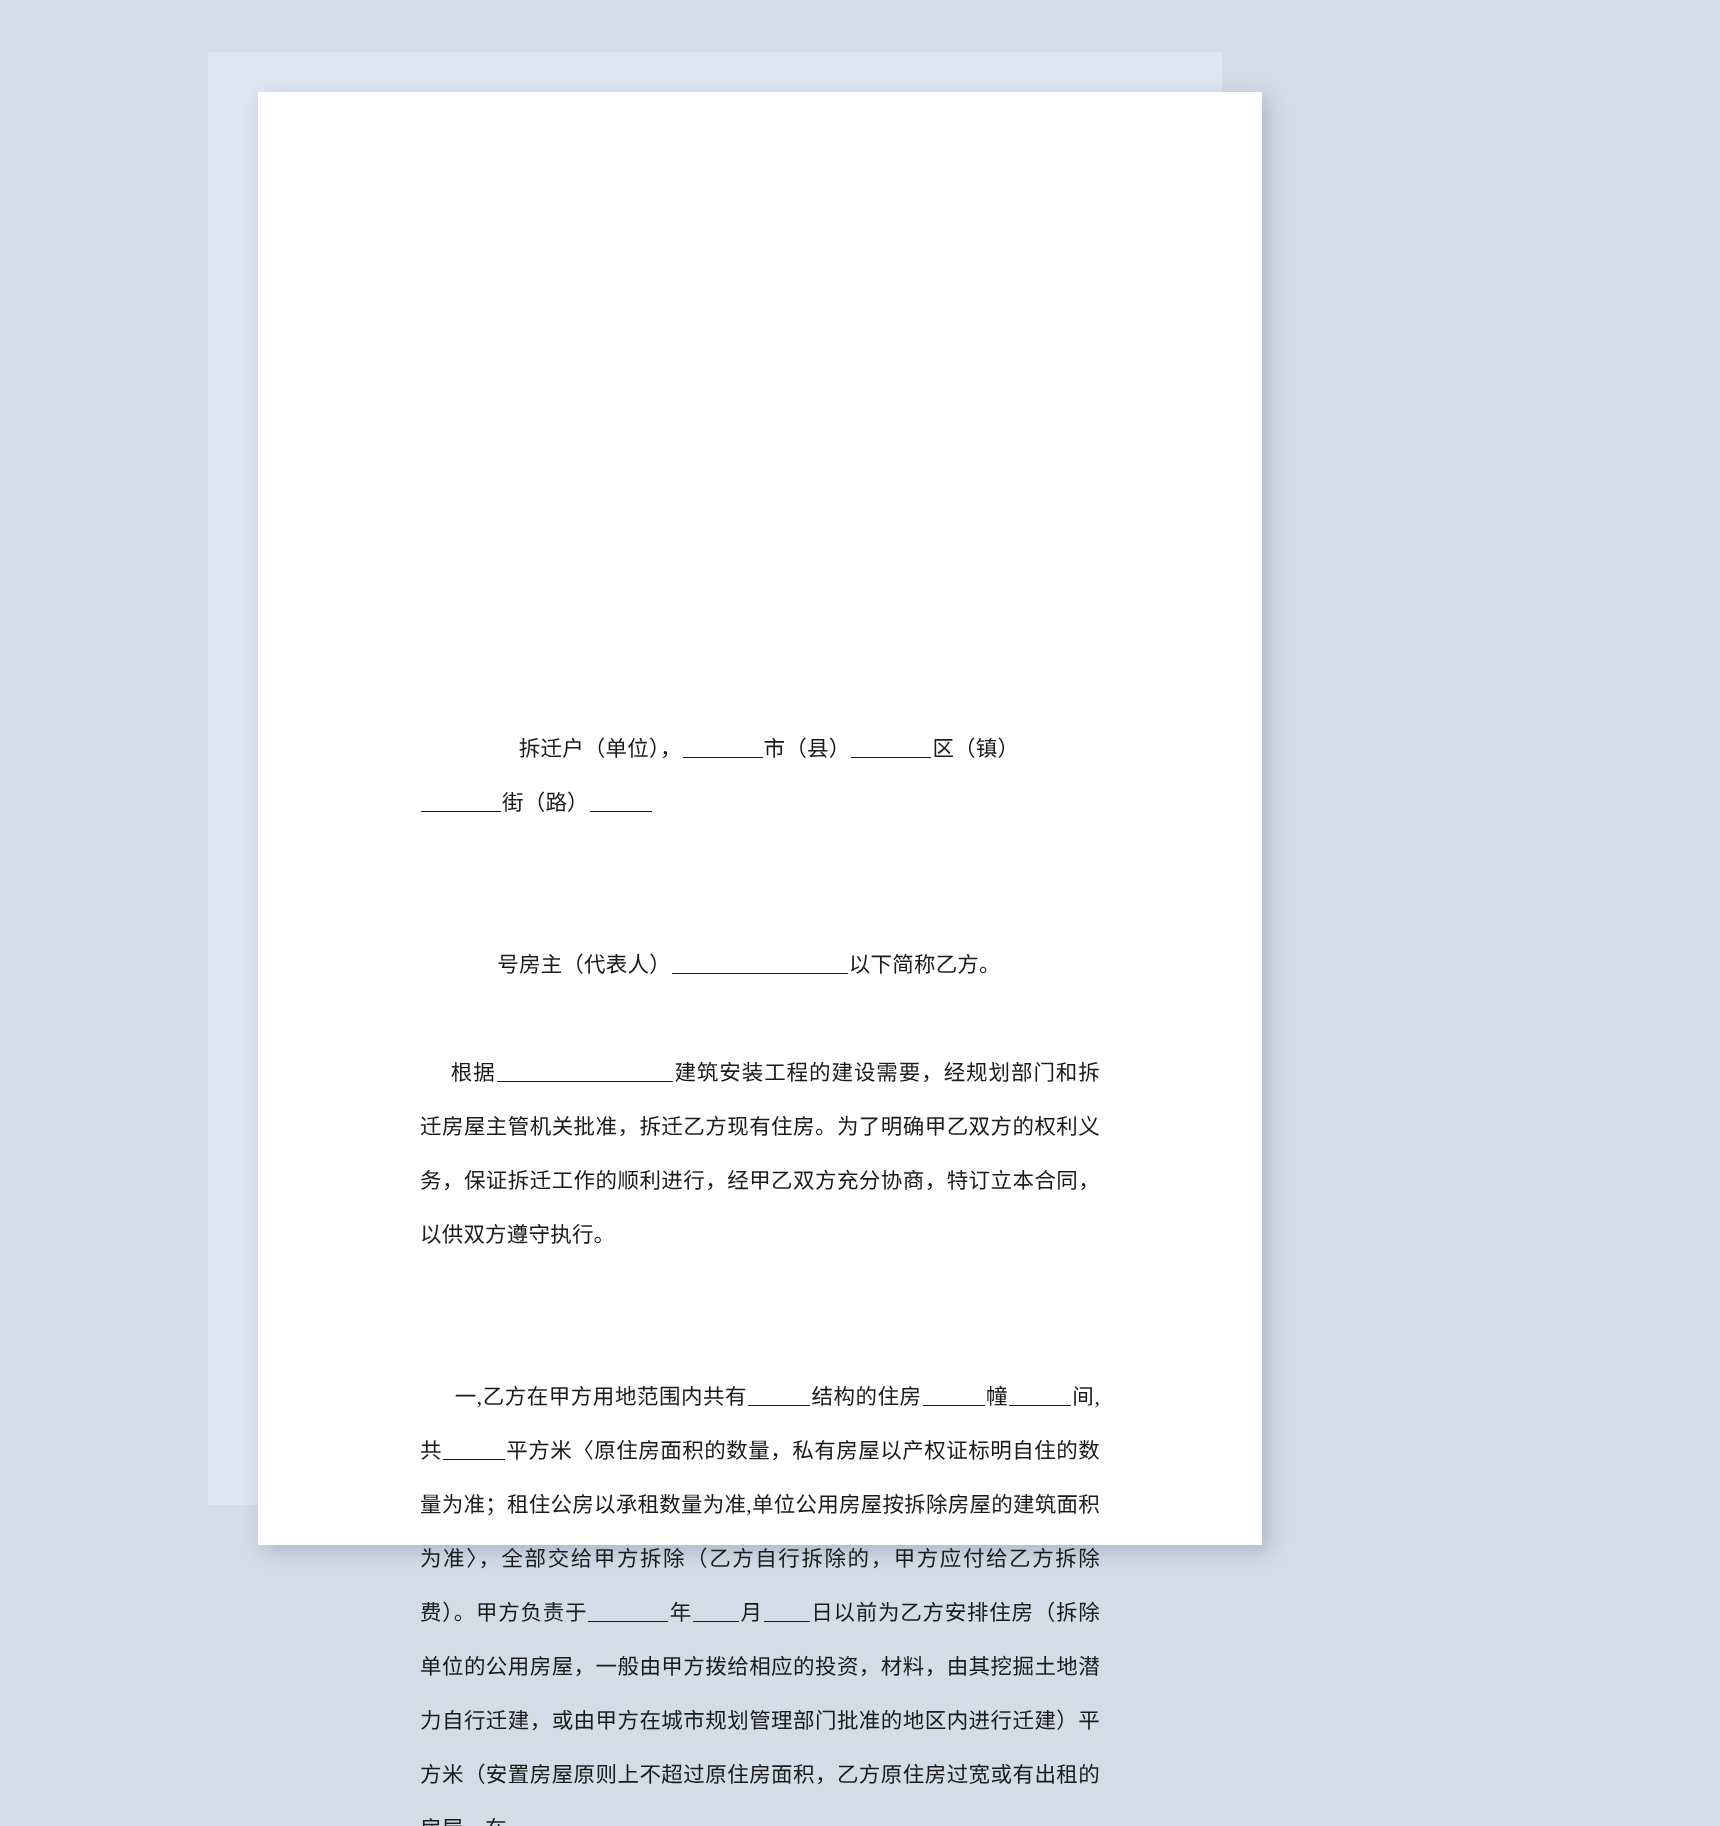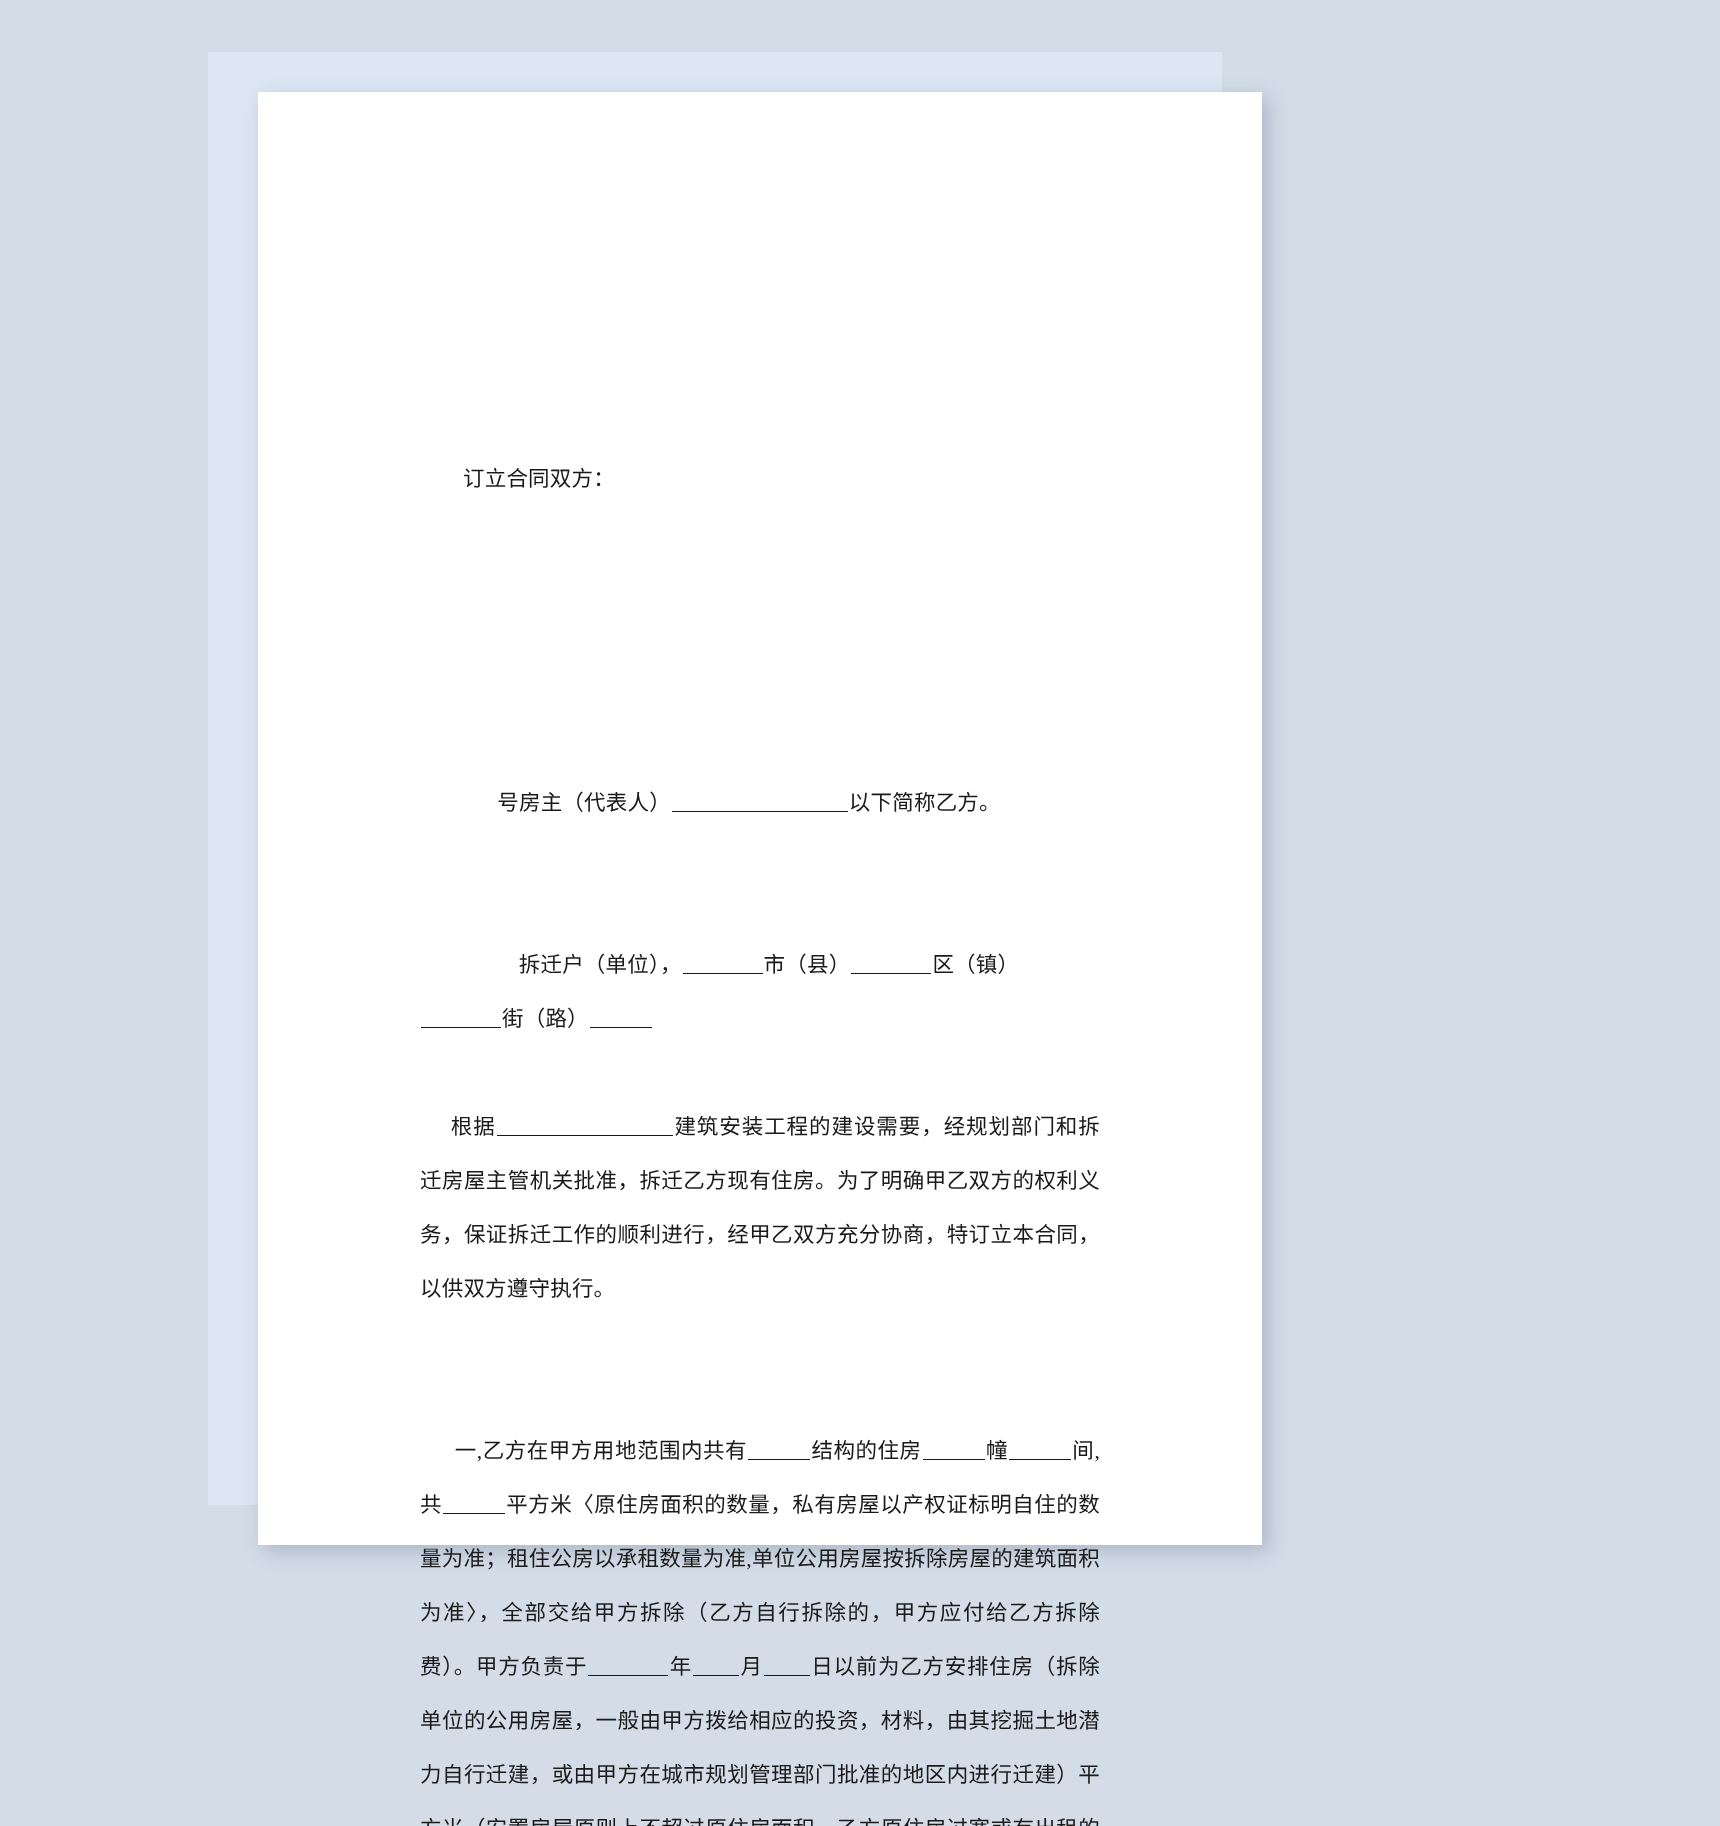--- a/index.html
+++ b/index.html
@@ -125,33 +125,32 @@
 <div id="stage">
 
   <div class="back-sheet"></div>
 
   <div class="page">
     <div class="page-inner">
 
 
       <div class="body-block">
 
-        <p class="para indent">订立合同双方：</p>
 
         <div class="gap-2"></div>
 
 
         <div class="gap-2"></div>
 
         <p class="line">
-          <span style="display:inline-block;width:1em;"></span><span>号房主（代表人）</span><span class="blank w-xl"></span><span>以下简称乙方。</span>
+          <span style="display:inline-block;width:2em;"></span><span>拆迁户（单位），</span><span class="blank w-md"></span><span>市（县）</span><span class="blank w-md"></span><span>区（镇）</span><span class="blank w-md"></span><span>街（路）</span><span class="blank w-sm"></span>
         </p>
 
         <p class="line">
-          <span style="display:inline-block;width:2em;"></span><span>拆迁户（单位），</span><span class="blank w-md"></span><span>市（县）</span><span class="blank w-md"></span><span>区（镇）</span><span class="blank w-md"></span><span>街（路）</span><span class="blank w-sm"></span>
+          <span style="display:inline-block;width:1em;"></span><span>号房主（代表人）</span><span class="blank w-xl"></span><span>以下简称乙方。</span>
         </p>
 
         <p class="flow">
           <span style="display:inline-block;width:1.4em;"></span><span>根据</span><span class="blank w-xl"></span><span>建筑安装工程的建设需要，经规划部门和拆迁房屋主管机关批准，拆迁乙方现有住房。为了明确甲乙双方的权利义务，保证拆迁工作的顺利进行，经甲乙双方充分协商，特订立本合同，以供双方遵守执行。</span>
         </p>
 
         <div class="gap-2"></div>
 
         <p class="flow">
           <span style="display:inline-block;width:1.6em;"></span><span>一,乙方在甲方用地范围内共有</span><span class="blank w-sm"></span><span>结构的住房</span><span class="blank w-sm"></span><span>幢</span><span class="blank w-sm"></span><span>间,共</span><span class="blank w-sm"></span><span>平方米〈原住房面积的数量，私有房屋以产权证标明自住的数量为准；租住公房以承租数量为准,单位公用房屋按拆除房屋的建筑面积为准〉，全部交给甲方拆除（乙方自行拆除的，甲方应付给乙方拆除费）。甲方负责于</span><span class="blank w-md"></span><span>年</span><span class="blank w-xs"></span><span>月</span><span class="blank w-xs"></span><span>日以前为乙方安排住房（拆除单位的公用房屋，一般由甲方拨给相应的投资，材料，由其挖掘土地潜力自行迁建，或由甲方在城市规划管理部门批准的地区内进行迁建）平方米（安置房屋原则上不超过原住房面积，乙方原住房过宽或有出租的房屋，在</span>

